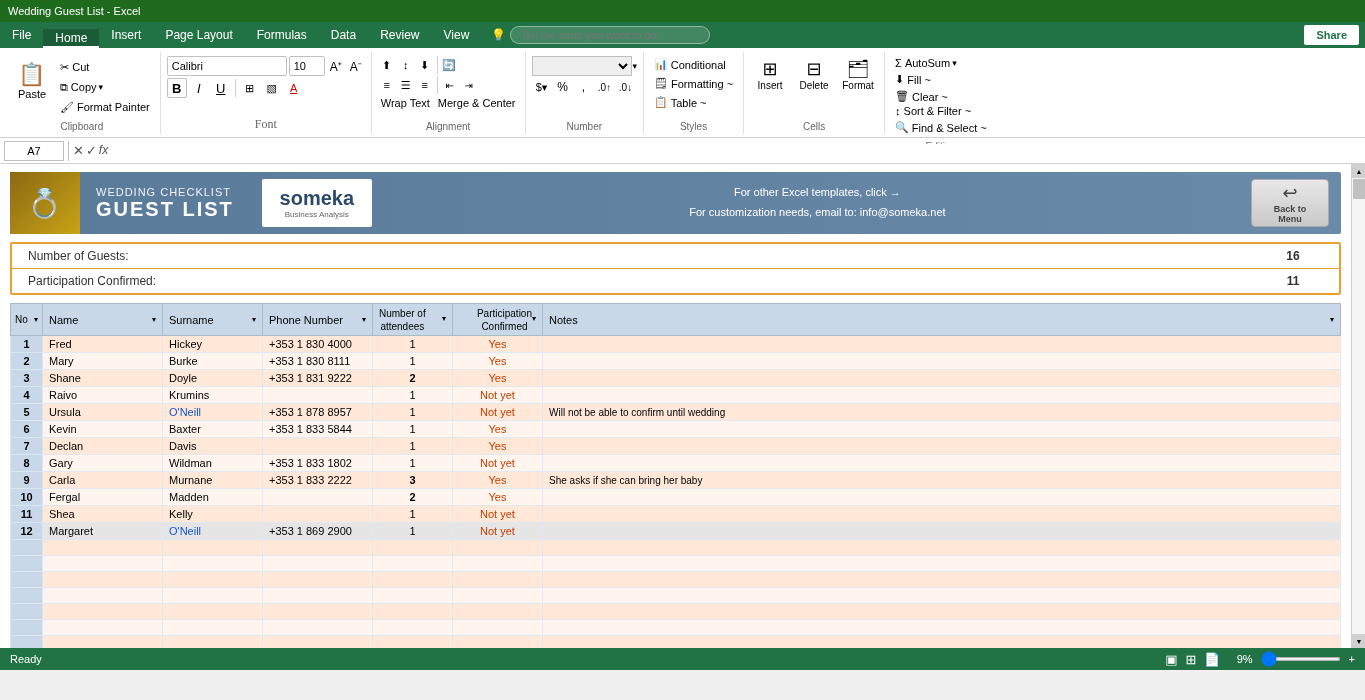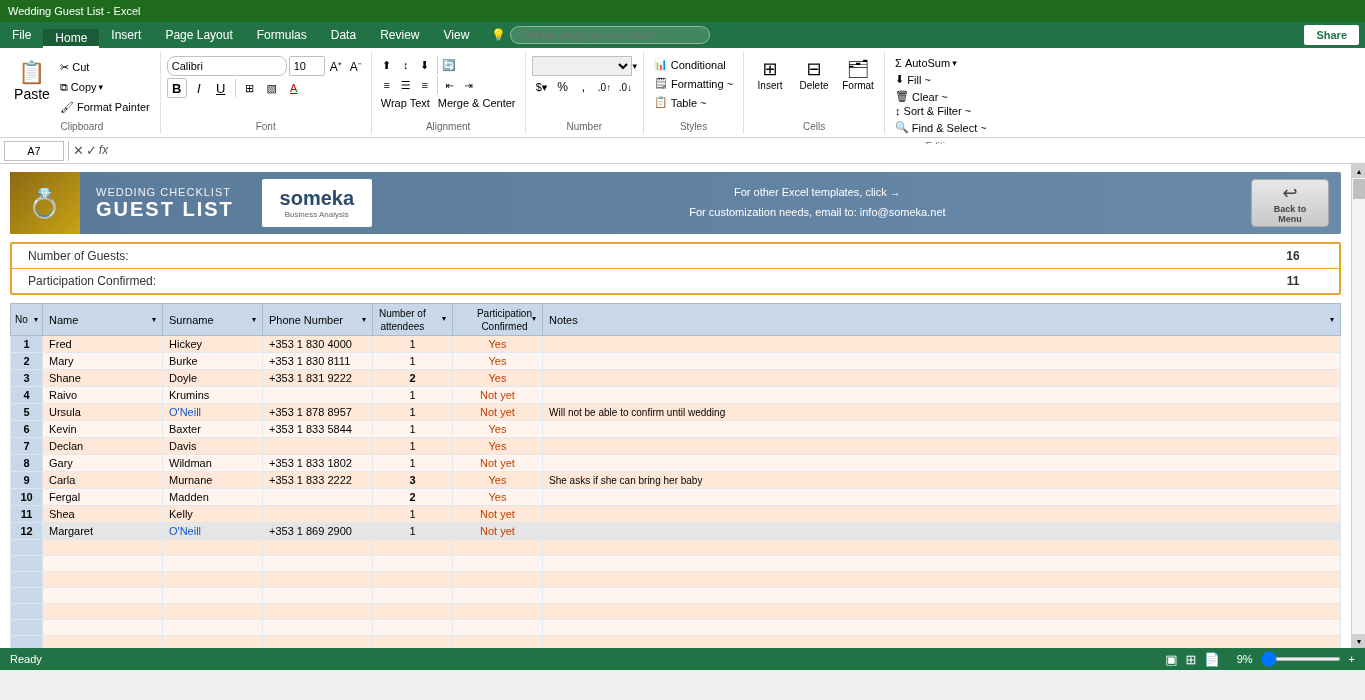--- a/index.html
+++ b/index.html
@@ -27,21 +27,21 @@
   </div>
   <button style="background:white;color:#217346;border:none;padding:2px 12px;margin:3px 6px;border-radius:2px;font-size:11px;cursor:pointer;font-weight:600;">Share</button>
 </div>
 
 <div style="background:#fff;border-bottom:1px solid #d0d0d0;padding:4px 4px 0 4px;height:90px;display:flex;align-items:flex-start;">
 
   <div style="display:flex;flex-direction:column;border-right:1px solid #e0e0e0;padding:0 6px;height:82px;">
     <div style="display:flex;flex:1;align-items:flex-start;gap:2px;">
       <div style="display:flex;flex-direction:column;align-items:center;justify-content:center;width:44px;height:58px;cursor:pointer;border-radius:2px;padding:2px;">
         <span style="font-size:22px;">📋</span>
-        <span style="font-size:14px;">Paste</span>
+        <span style="font-size:11px;">Paste</span>
       </div>
       <div style="display:flex;flex-direction:column;gap:2px;padding-top:6px;">
         <div style="display:flex;align-items:center;height:18px;padding:1px 4px;cursor:pointer;border-radius:2px;font-size:11px;">
           <span style="margin-right:3px;font-size:11px;">✂</span>
           <span>Cut</span>
         </div>
         <div style="display:flex;align-items:center;height:18px;padding:1px 4px;cursor:pointer;border-radius:2px;font-size:11px;">
           <span style="margin-right:3px;font-size:11px;">⧉</span>
           <span>Copy</span>
           <span style="font-size:9px;margin-left:2px;">▾</span>
@@ -51,36 +51,36 @@
           <span>Format Painter</span>
         </div>
       </div>
     </div>
     <div style="font-size:10px;color:#666;text-align:center;padding-bottom:2px;display:flex;align-items:center;justify-content:center;gap:4px;">Clipboard</div>
   </div>
 
   <div style="display:flex;flex-direction:column;border-right:1px solid #e0e0e0;padding:0 6px;height:82px;">
     <div style="flex:1;">
       <div style="display:flex;align-items:center;gap:2px;margin-top:4px;">
-        <input type="text" style="border: 1px solid rgb(192, 192, 192); border-radius: 8px; padding: 1px 4px; font-size: 11px; width: 120px; height: 20px;" value="Calibri">
+        <input type="text" style="border: 1px solid rgb(192, 192, 192); border-radius: 2px; padding: 1px 4px; font-size: 11px; width: 120px; height: 20px;" value="Calibri">
         <input type="text" style="border: 1px solid rgb(192, 192, 192); border-radius: 2px; padding: 1px 4px; font-size: 11px; width: 36px; height: 20px;" value="10">
         <span style="width:18px;height:18px;display:inline-flex;align-items:center;justify-content:center;cursor:pointer;border-radius:2px;font-size:12px;">A⁺</span>
         <span style="width:18px;height:18px;display:inline-flex;align-items:center;justify-content:center;cursor:pointer;border-radius:2px;font-size:12px;">A⁻</span>
       </div>
       <div style="display:flex;align-items:center;gap:2px;margin-top:2px;">
         <span style="width:20px;height:20px;display:inline-flex;align-items:center;justify-content:center;cursor:pointer;border-radius:2px;font-weight:bold;font-size:13px;border:1px solid #c0c0c0;">B</span>
         <span style="width:20px;height:20px;display:inline-flex;align-items:center;justify-content:center;cursor:pointer;border-radius:2px;font-style:italic;font-size:13px;border:1px solid transparent;">I</span>
         <span style="width:20px;height:20px;display:inline-flex;align-items:center;justify-content:center;cursor:pointer;border-radius:2px;font-size:13px;text-decoration:underline;border:1px solid transparent;">U</span>
         <span style="width:1px;background:#d0d0d0;height:18px;margin:0 2px;"></span>
         <span style="width:20px;height:18px;display:inline-flex;align-items:center;justify-content:center;cursor:pointer;font-size:11px;">⊞</span>
         <span style="width:20px;height:18px;display:inline-flex;align-items:center;justify-content:center;cursor:pointer;font-size:11px;">▧</span>
         <span style="width:20px;height:18px;display:inline-flex;align-items:center;justify-content:center;cursor:pointer;font-size:11px;text-decoration:underline;color:#c00;">A</span>
       </div>
     </div>
-    <div style="font-size:10px;color:#666;text-align:right;padding-bottom:2px;display:flex;align-items:center;justify-content:center;gap:4px;">Font</div>
+    <div style="font-size:12px;color:#666;text-align:right;padding-bottom:2px;display:flex;align-items:center;justify-content:center;gap:4px;font-family:Liberation Serif, serif;">Font</div>
   </div>
 
   <div style="display:flex;flex-direction:column;border-right:1px solid #e0e0e0;padding:0 6px;height:82px;">
     <div style="flex:1;padding-top:4px;">
       <div style="display:flex;gap:1px;margin-bottom:2px;">
         <span style="width:18px;height:18px;display:inline-flex;align-items:center;justify-content:center;cursor:pointer;font-size:11px;">⬆</span>
         <span style="width:18px;height:18px;display:inline-flex;align-items:center;justify-content:center;cursor:pointer;font-size:11px;">↕</span>
         <span style="width:18px;height:18px;display:inline-flex;align-items:center;justify-content:center;cursor:pointer;font-size:11px;">⬇</span>
         <span style="width:1px;background:#d0d0d0;height:18px;margin:0 2px;"></span>
         <span style="width:18px;height:18px;display:inline-flex;align-items:center;justify-content:center;cursor:pointer;font-size:11px;">🔄</span>

